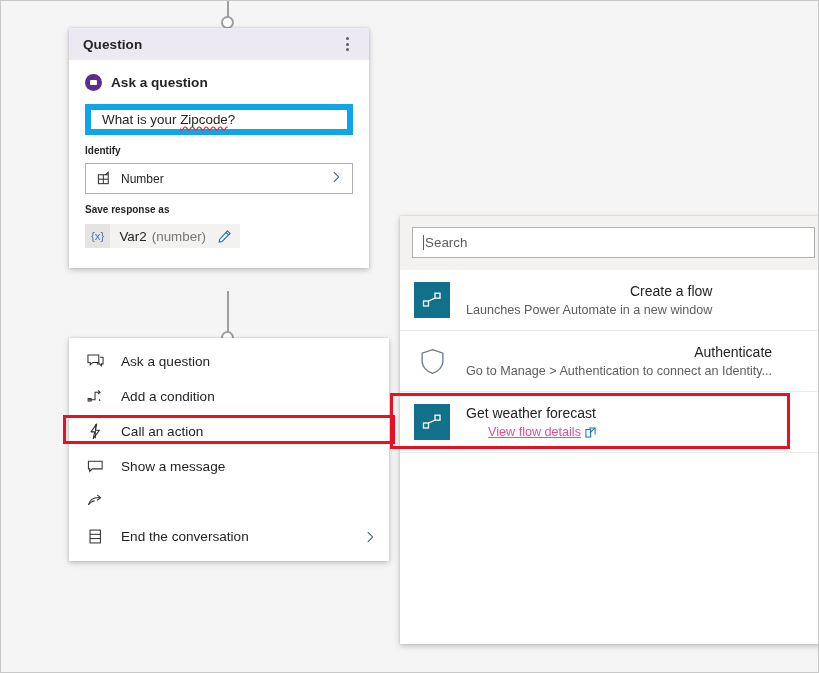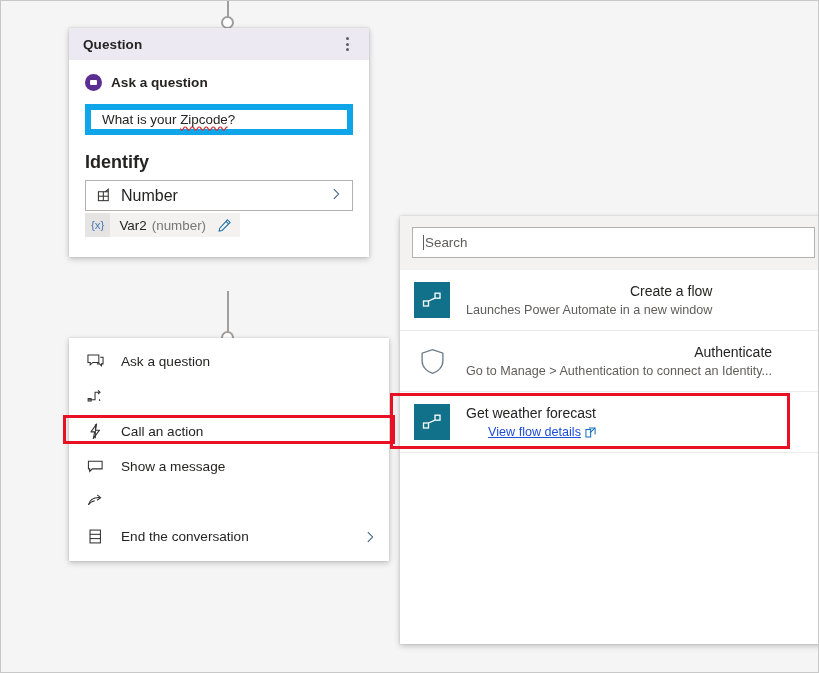--- a/index.html
+++ b/index.html
@@ -123,40 +123,40 @@
     font-size: 13.4px;
     color: #252423;
   }
   .squiggle {
     text-decoration: underline wavy #d13438;
     text-decoration-skip-ink: none;
     text-underline-offset: 2px;
   }
 
   .section-label {
-    font-size: 18px;
+    font-size: 10px;
     font-weight: bold;
     color: #252423;
-    margin: 17px 0 7px 0;
+    margin: 10px 0 7px 0;
   }
 
   .select-box {
     height: 31px;
     border: 1px solid #b3b0ad;
     display: flex;
     align-items: center;
     padding: 0 9px 0 11px;
     box-sizing: border-box;
     background: #fff;
     cursor: pointer;
   }
   .select-box .sb-icon { flex: 0 0 auto; margin-right: 9px; display: flex; }
   .select-box .sb-text {
     flex: 1;
-    font-size: 16px;
+    font-size: 12px;
     color: #252423;
   }
 
   .var-chip {
     display: inline-flex;
     align-items: center;
     background: #f3f2f1;
     height: 24px;
     padding: 0 8px 0 0;
     margin-top: 2px;
@@ -302,21 +302,21 @@
     line-height: 18px;
   }
   .ar-sub {
     font-size: 12.6px;
     color: #605e5c;
     line-height: 17px;
     margin-top: 2px;
   }
   .ar-link {
     font-size: 12.6px;
-    color: #1d4ed8;
+    color: #ec4899;
     text-decoration: underline;
     line-height: 17px;
     margin-top: 2px;
     display: inline-flex;
     align-items: center;
     gap: 4px;
     cursor: pointer;
   }
   .ar-link .ext { text-decoration: none; display: inline-flex; }
 
@@ -372,20 +372,21 @@
           </svg>
         </span>
         <span class="sb-text">Number</span>
         <span class="mi-chev">
           <svg width="14" height="14" viewBox="0 0 16 16">
               <path d="M5.5 2.5 L11 8 L5.5 13.5" fill="none" stroke="#3b5c7e" stroke-width="1.2"></path>
             </svg>
         </span>
       </div>
 
+      <div class="section-label">Save response as</div>
       <div class="var-chip">
         <span class="var-x">{x}</span>
         <span class="var-name">Var2</span>
         <span class="var-type">(number)</span>
         <span class="var-edit">
           <svg width="15" height="15" viewBox="0 0 16 16">
             <path d="M11.2 1.9 L14 4.7 L5.4 13.3 L2.2 14 L2.9 10.8 Z" fill="none" stroke="#1e6ea8" stroke-width="1.1"></path>
             <line x1="9.6" y1="3.5" x2="12.4" y2="6.3" stroke="#1e6ea8" stroke-width="1.1"></line>
           </svg>
         </span>
@@ -411,20 +412,21 @@
 
     <div class="menu-item">
       <span class="mi-icon">
         <svg width="17" height="17" viewBox="0 0 18 18">
           <path d="M1.5 12.5 H8.5 V4.5 H13.5" fill="none" stroke="#323130" stroke-width="1.1"></path>
           <path d="M11.6 2.6 L13.8 4.5 L11.6 6.4" fill="none" stroke="#323130" stroke-width="1.1"></path>
           <rect x="1.2" y="11.2" width="3.2" height="2.6" fill="none" stroke="#323130" stroke-width="1.1"></rect>
           <path d="M13 11.2 L14.3 13.2 L12.5 13.8 Z" fill="#323130"></path>
         </svg>
       </span>
+      <span class="mi-label">Add a condition</span>
     </div>
 
     <div class="menu-item">
       <span class="mi-icon">
         <svg width="17" height="17" viewBox="0 0 18 18">
           <path d="M10.2 1 L4.2 9.4 H8.2 L6.6 16.5 L13.2 7.6 H9.1 Z" fill="none" stroke="#323130" stroke-width="1.1" stroke-linejoin="round"></path>
           <line x1="8.9" y1="1.2" x2="8.9" y2="16.2" stroke="#323130" stroke-width="1"></line>
         </svg>
       </span>
       <span class="mi-label">Call an action</span>

